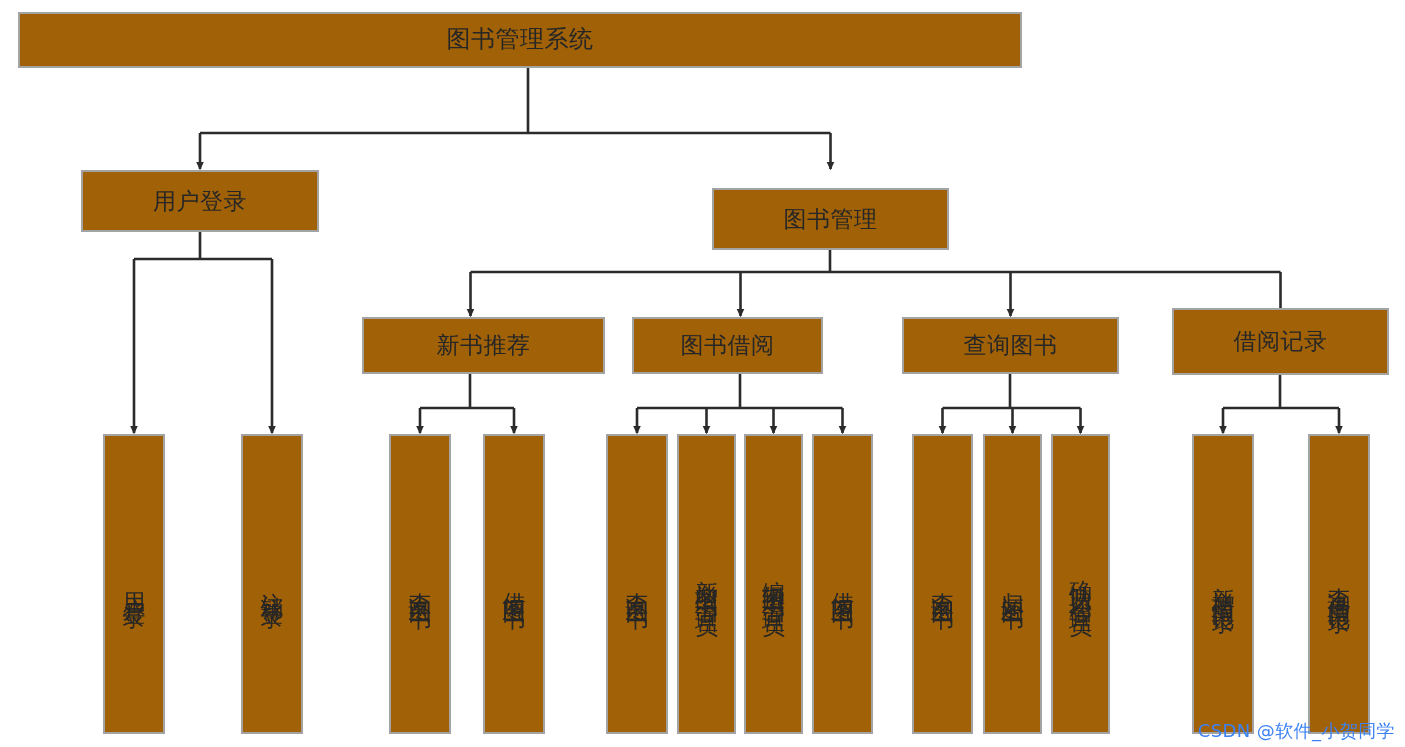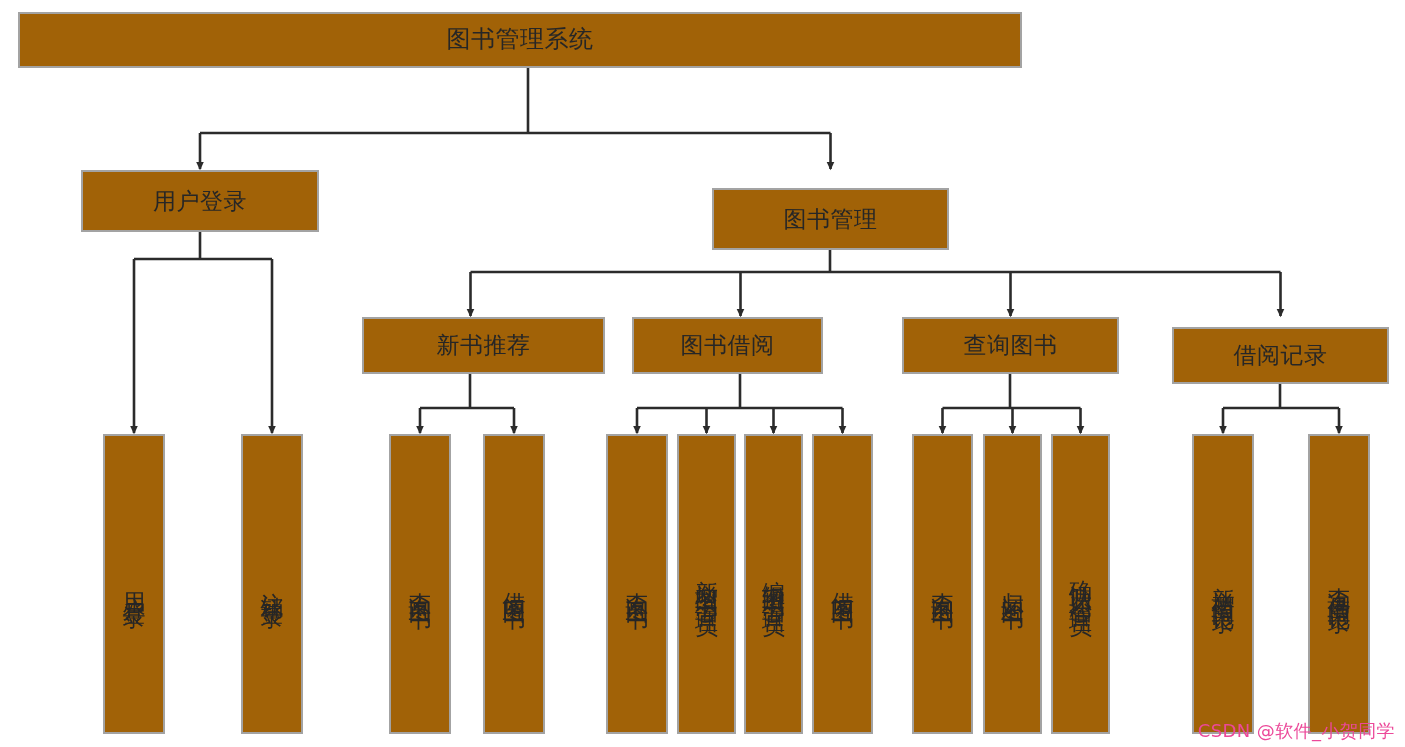--- a/index.html
+++ b/index.html
@@ -49,21 +49,21 @@
     font-size: 23px;
     white-space: nowrap;
   }
   .node-box.root .node-label {
     font-size: 24px;
   }
   #watermark {
     position: absolute;
     right: 10px;
     bottom: 4px;
-    color: #ec4899;
+    color: #3b82f6;
     font-size: 18px;
     letter-spacing: 0.4px;
     white-space: nowrap;
     pointer-events: none;
   }
 </style>
 </head>
 <body>
 
 <div id="diagram-root">
@@ -123,21 +123,21 @@
       </div>
       <div class="node-box" style="left: 362px; top: 317px; width: 243px; height: 57px;">
         <span class="node-label">新书推荐</span>
       </div>
       <div class="node-box" style="left: 632px; top: 317px; width: 191px; height: 57px;">
         <span class="node-label">图书借阅</span>
       </div>
       <div class="node-box" style="left: 902px; top: 317px; width: 217px; height: 57px;">
         <span class="node-label">查询图书</span>
       </div>
-      <div class="node-box" style="left: 1172px; top: 327px; width: 217px; height: 57px;">
+      <div class="node-box" style="left: 1172px; top: 308px; width: 217px; height: 67px;">
         <span class="node-label">借阅记录</span>
       </div>
       <div class="node-box vertical" style="left: 103px; top: 434px; width: 62px; height: 300px;">
         <span class="node-label">用户登录</span>
       </div>
       <div class="node-box vertical" style="left: 241px; top: 434px; width: 62px; height: 300px;">
         <span class="node-label">注销登录</span>
       </div>
       <div class="node-box vertical" style="left: 389px; top: 434px; width: 62px; height: 300px;">
         <span class="node-label">查询图书</span>

